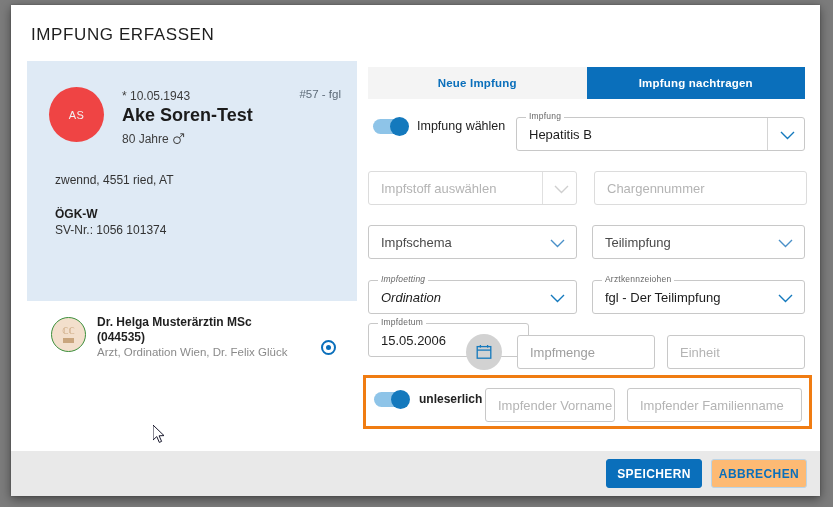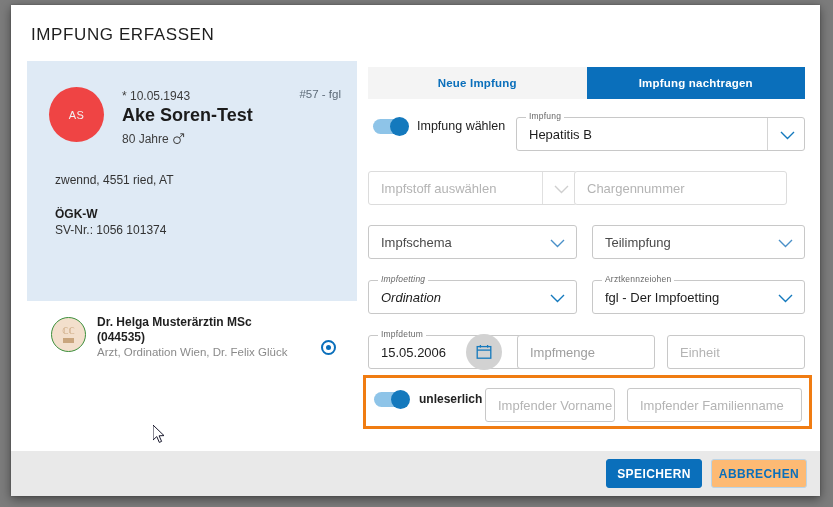--- a/index.html
+++ b/index.html
@@ -181,21 +181,21 @@
 
   <div class="field faded" style="left:357px;top:166px;width:209px;">
     <span class="ph">Impfstoff auswählen</span>
     <div class="divider" style="right:33px;background:#e0e0e0;"></div>
     <span class="chev" style="right:9px;top:13px;">
         <svg width="15" height="9" viewBox="0 0 15 9">
           <polyline points="1,1 7.5,7.5 14,1" fill="none" stroke="#cfcfcf" stroke-width="1.4"></polyline>
         </svg>
       </span>
   </div>
-  <div class="field faded" style="left:563px;top:166px;width:213px;">
+  <div class="field faded" style="left:583px;top:166px;width:213px;">
     <span class="ph">Chargennummer</span>
   </div>
 
   <div class="field" style="left:357px;top:220px;width:209px;">
     <span class="ph" style="color:#4a4a4a;">Impfschema</span>
     <span class="chev" style="right:13px;top:13px;">
         <svg width="15" height="9" viewBox="0 0 15 9">
           <polyline points="1,1 7.5,7.5 14,1" fill="none" stroke="#4a90c8" stroke-width="1.4"></polyline>
         </svg>
       </span>
@@ -213,29 +213,29 @@
     <span class="legend">Impfoetting</span>
     <span class="val">Ordination</span>
     <span class="chev" style="right:13px;top:13px;">
         <svg width="15" height="9" viewBox="0 0 15 9">
           <polyline points="1,1 7.5,7.5 14,1" fill="none" stroke="#1479bd" stroke-width="1.4"></polyline>
         </svg>
       </span>
   </div>
   <div class="field" style="left:581px;top:275px;width:213px;">
     <span class="legend">Arztkennzeiohen</span>
-    <span class="val">fgl - Der Impfoetting</span>
+    <span class="val">fgl - Der Teilimpfung</span>
     <span class="chev" style="right:13px;top:13px;">
         <svg width="15" height="9" viewBox="0 0 15 9">
           <polyline points="1,1 7.5,7.5 14,1" fill="none" stroke="#1479bd" stroke-width="1.4"></polyline>
         </svg>
       </span>
   </div>
 
-  <div class="field" style="left:357px;top:330px;width:161px;padding-left:32px;">
+  <div class="field" style="left:357px;top:318px;width:161px;padding-left:32px;">
     <span class="legend"><span>Impfdetum</span></span>
     <span class="val">15.05.2006</span>
   </div>
   <div class="cal-ripple" style="left:455px;top:329px;"></div>
   <span class="cal-ico" style="left:465px;top:339px;">
     <svg width="16" height="16" viewBox="0 0 16 16">
       <rect x="1.2" y="2.6" width="13.6" height="11.6" fill="none" stroke="#1479bd" stroke-width="1.3"></rect>
       <line x1="1.2" y1="6.1" x2="14.8" y2="6.1" stroke="#1479bd" stroke-width="1.3"></line>
       <line x1="4.4" y1="1" x2="4.4" y2="3.6" stroke="#1479bd" stroke-width="1.3"></line>
       <line x1="11.6" y1="1" x2="11.6" y2="3.6" stroke="#1479bd" stroke-width="1.3"></line>

